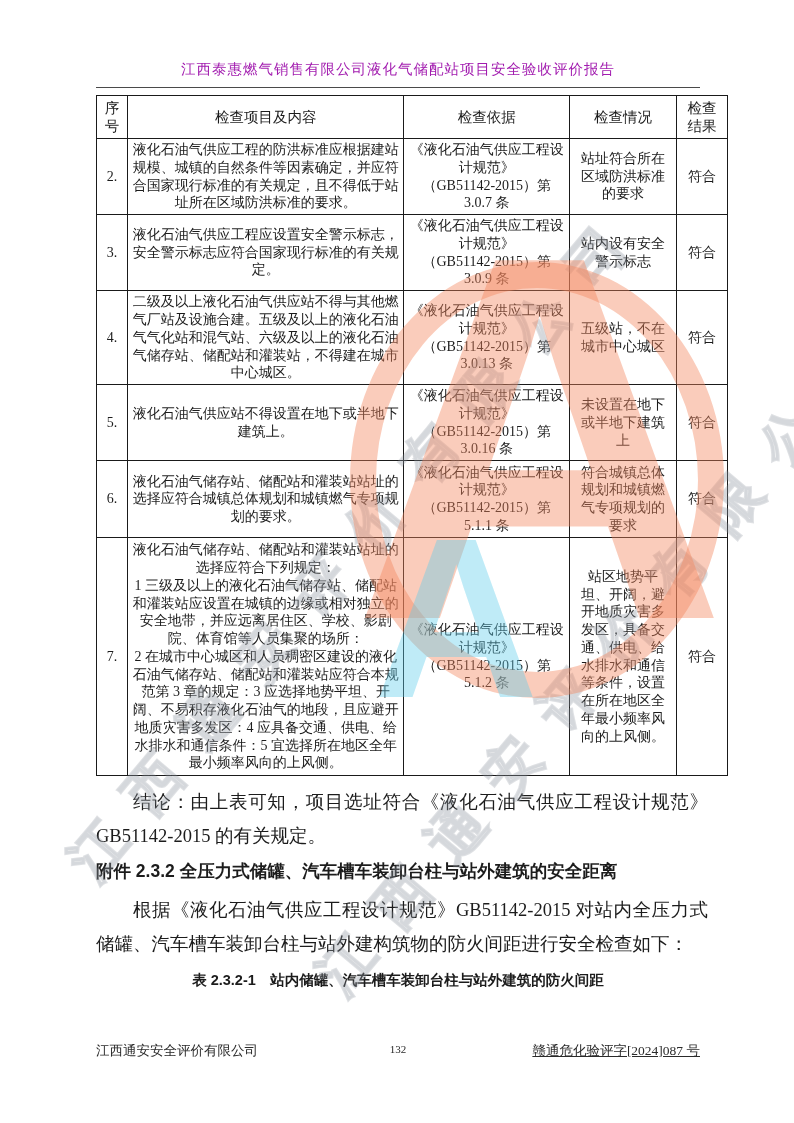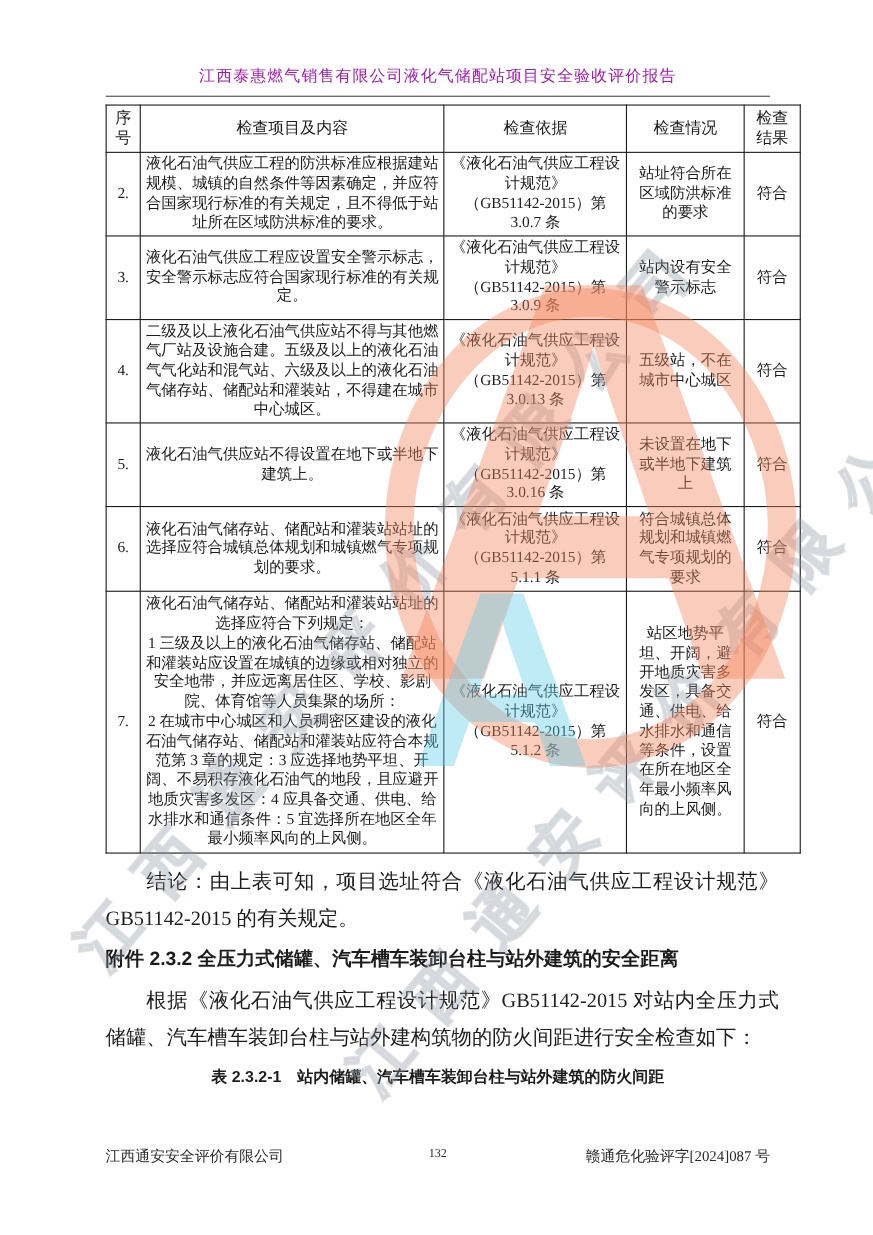--- a/index.html
+++ b/index.html
@@ -31,21 +31,21 @@
     font-size:14.5px; font-weight:bold; margin-top:8px; line-height:22px; }
   .dist-table{ width:597px; margin-top:7px; font-size:14px; line-height:1.25;
     border:1.5px solid #1a1a1a; }
   .dist-table th{ height:46px; }
   
   .doc-footer{ position:absolute; left:96px; top:1042px; width:604px;
     font-size:13.5px; color:#2a2a2a; }
   .doc-footer .f-left{ position:absolute; left:0; top:0; }
   .doc-footer .f-center{ position:absolute; left:0; width:100%; text-align:center;
     top:1px; font-size:11px; }
-  .doc-footer .f-right{ position:absolute; right:0; top:0; }
+  .doc-footer .f-right{ position:absolute; right:0; top:0;text-decoration:underline; }
   
   .wm{ position:absolute; pointer-events:none; z-index:6; }
   .wm-ring{ left:350px; top:262px; width:374px; height:436px;
     border:26px solid rgba(243,134,93,0.42); border-radius:50%; }
   .wm-bigA{ left:352px; top:178px; width:374px; text-align:center;
     font-family:"Liberation Sans","DejaVu Sans",sans-serif; font-weight:bold;
     font-size:520px; line-height:1; color:rgba(243,134,93,0.42); }
   .wm-cyanA{ left:374px; top:504px; font-family:"Liberation Sans","DejaVu Sans",sans-serif;
     font-weight:bold; font-size:228px; line-height:1; color:rgba(96,205,235,0.40); }
   .wm-red{ left:262px; top:752px; font-family:"Liberation Sans","DejaVu Sans",sans-serif;

